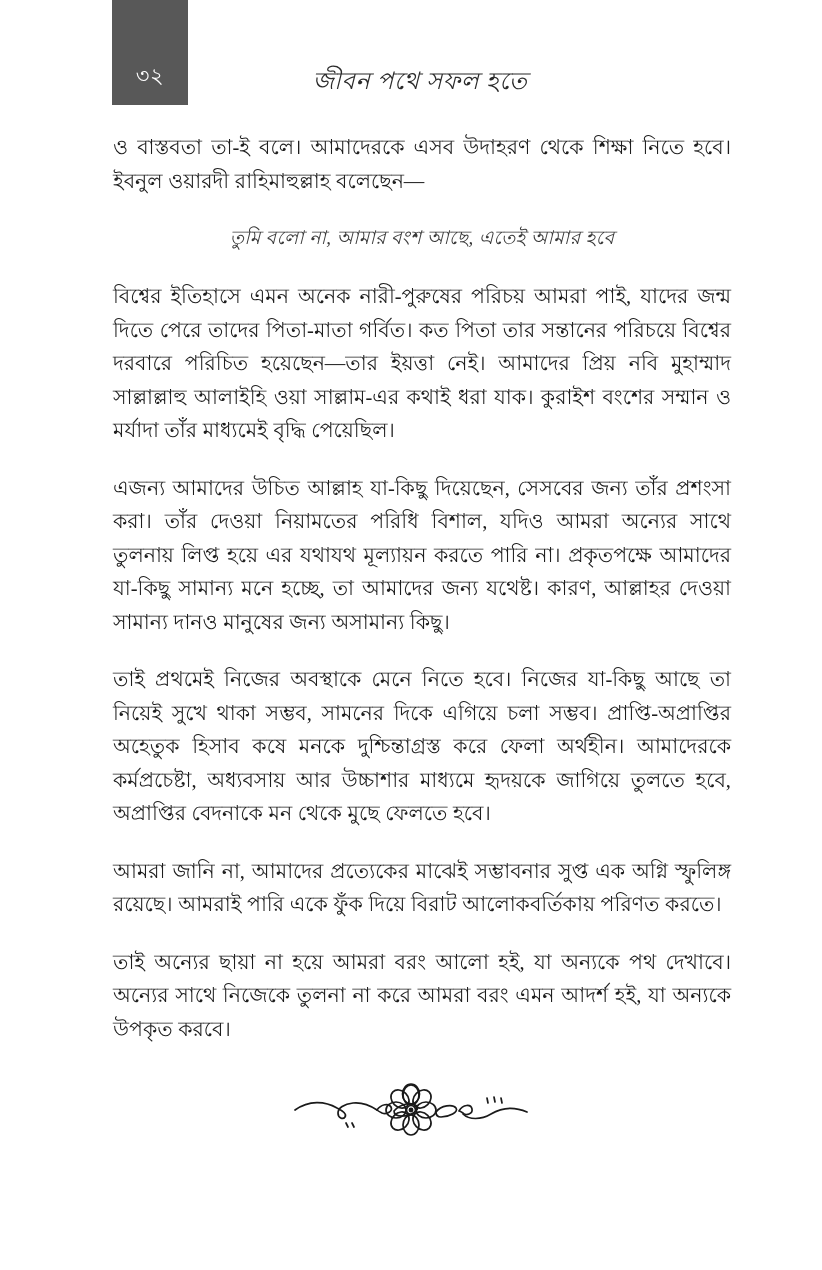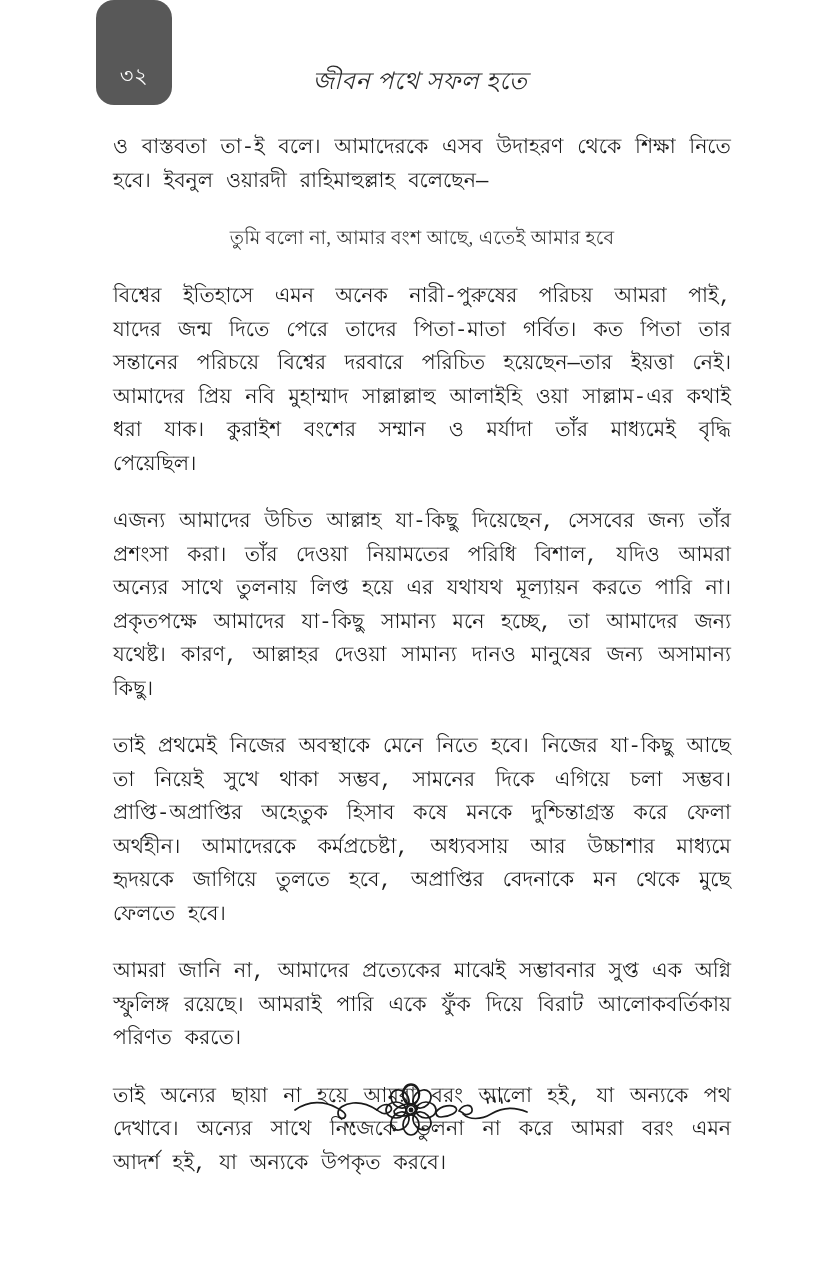--- a/index.html
+++ b/index.html
@@ -15,26 +15,25 @@
     width: 822px;
     height: 1270px;
     background: #ffffff;
     overflow: hidden;
     box-sizing: border-box;
   }
 
   
   .page-number-box {
     position: absolute;
-    left: 96px;
+    left: 112px;
     top: 0;
     width: 76px;
     height: 105px;
     background: #585858;
-    border-radius: 18px;
   }
   .page-number {
     position: absolute;
     left: 0;
     right: 0;
     bottom: 18px;
     text-align: center;
     color: #ffffff;
     font-size: 21px;
     line-height: 1;
@@ -60,32 +59,32 @@
     width: 618px;
   }
   p.para {
     margin: 0 0 24px 0;
     font-size: 20.5px;
     line-height: 33.5px;
     color: #1d1d1d;
     text-align: justify;
     text-justify: inter-word;
     word-spacing: 0.5px;
-    font-family: Liberation Mono, monospace;
   }
   p.para:last-of-type {
     margin-bottom: 16px;
   }
 
   
   .verse {
     margin: 6px 0 26px 0;
     text-align: center;
   }
   .verse .vline {
+    font-style: italic;
     font-size: 19px;
     line-height: 32px;
     color: #3a3a3a;
     letter-spacing: 0.3px;
   }
 
   
   .ornament {
     position: absolute;
     left: 0;

